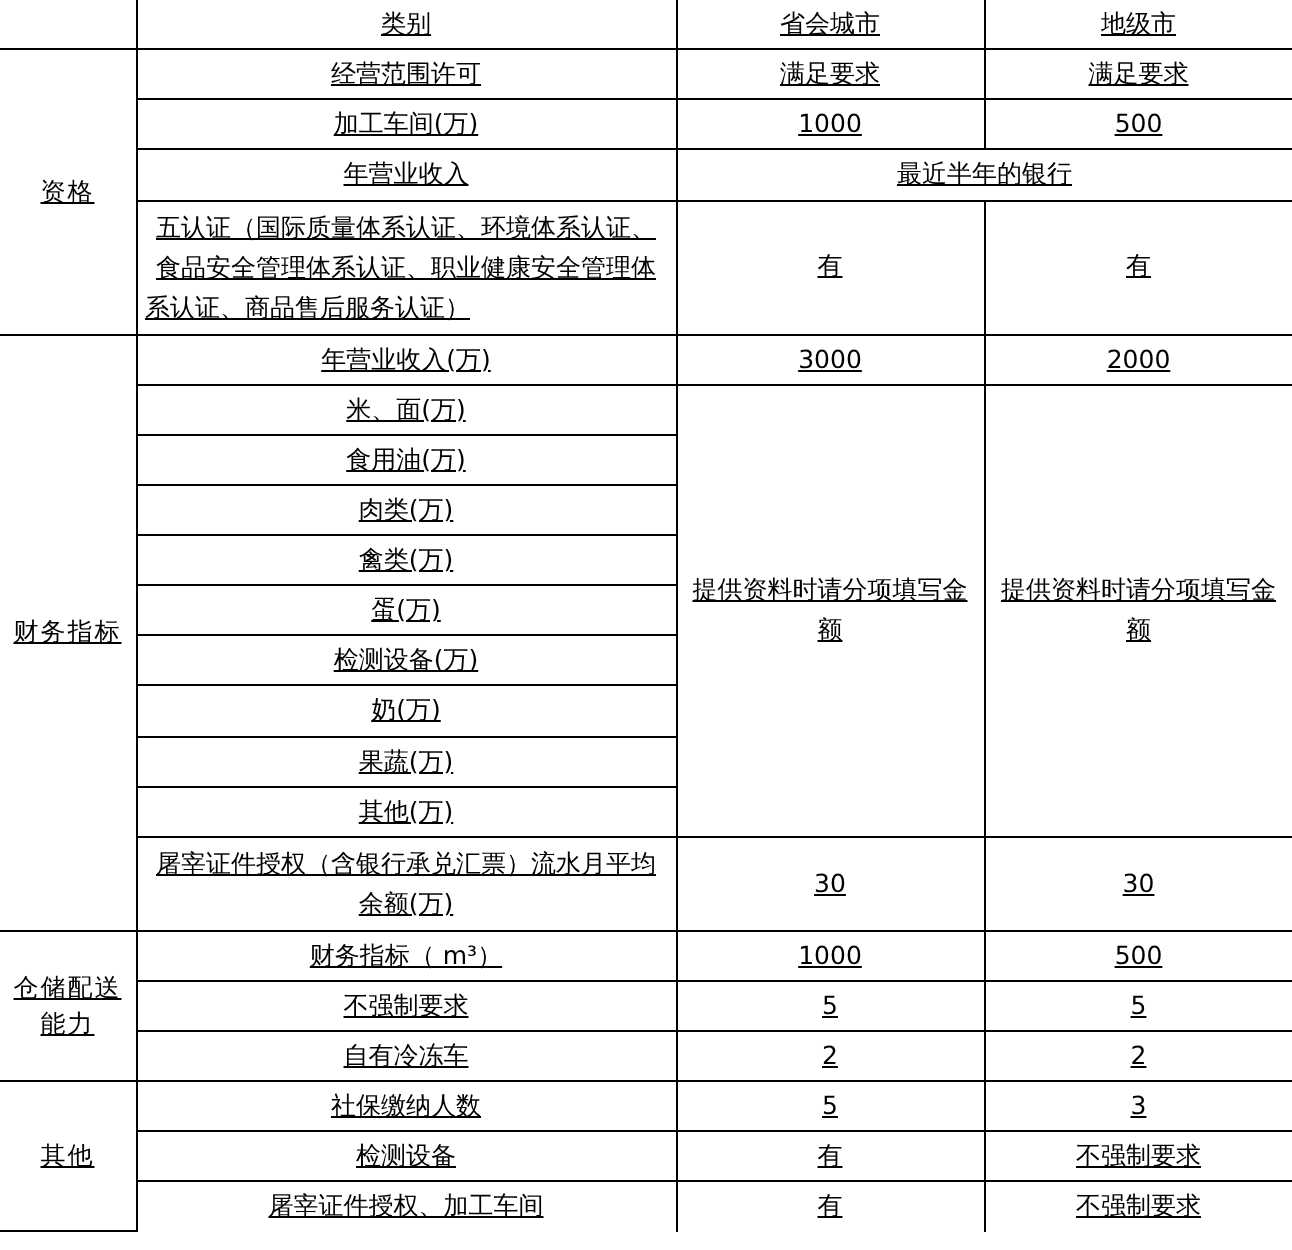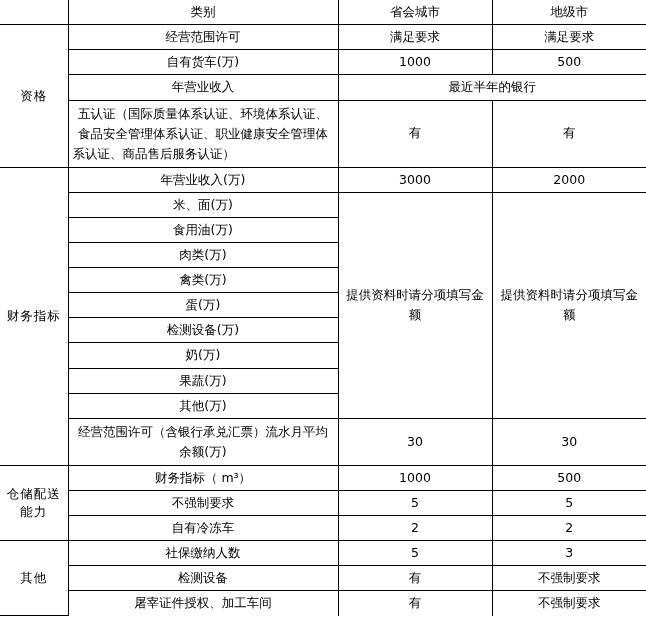--- a/index.html
+++ b/index.html
@@ -24,20 +24,21 @@
   table.spec col.c0 { width: 68px; }
   table.spec col.c1 { width: 270px; }
   table.spec col.c2 { width: 154px; }
   table.spec col.c3 { width: 154px; }
   table.spec td, table.spec th {
     border: 1px solid #000000;
     text-align: center;
     vertical-align: middle;
     padding: 3px 4px;
     font-weight: normal;
+    text-decoration: underline;
   }
   table.spec tr.head td {
     border-top: none;
   }
   table.spec tr td:first-child {
     border-left: none;
   }
   table.spec tr td:last-child {
     border-right: none;
   }
@@ -79,21 +80,21 @@
       <td>地级市</td>
     </tr>
 
     <tr>
       <td class="cat" rowspan="4">资格</td>
       <td>经营范围许可</td>
       <td>满足要求</td>
       <td>满足要求</td>
     </tr>
     <tr>
-      <td>自有货车(万)</td>
+      <td>加工车间(万)</td>
       <td>1000</td>
       <td>500</td>
     </tr>
     <tr>
       <td>年营业收入</td>
       <td colspan="2">最近半年的银行</td>
     </tr>
     <tr>
       <td class="wrapleft">五认证（国际质量体系认证、环境体系认证、食品安全管理体系认证、职业健康安全管理体系认证、商品售后服务认证）</td>
       <td>有</td>
@@ -129,21 +130,21 @@
     <tr>
       <td>奶(万)</td>
     </tr>
     <tr>
       <td>果蔬(万)</td>
     </tr>
     <tr>
       <td>其他(万)</td>
     </tr>
     <tr>
-      <td class="center-wrap">经营范围许可（含银行承兑汇票）流水月平均余额(万)</td>
+      <td class="center-wrap">屠宰证件授权（含银行承兑汇票）流水月平均余额(万)</td>
       <td>30</td>
       <td>30</td>
     </tr>
 
     <tr>
       <td class="cat" rowspan="3"><span>仓储配送能力</span></td>
       <td>财务指标（ m³）</td>
       <td>1000</td>
       <td>500</td>
     </tr>

